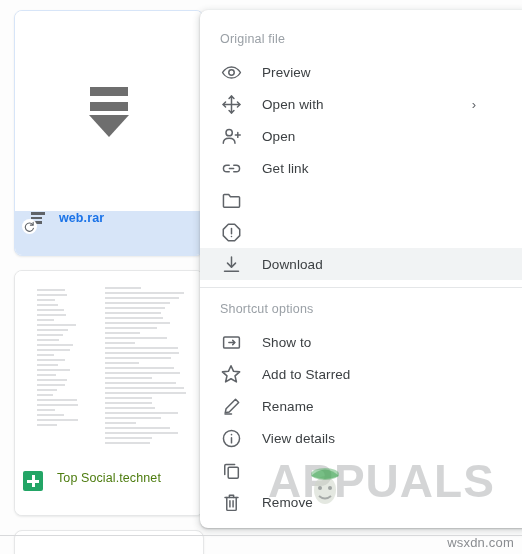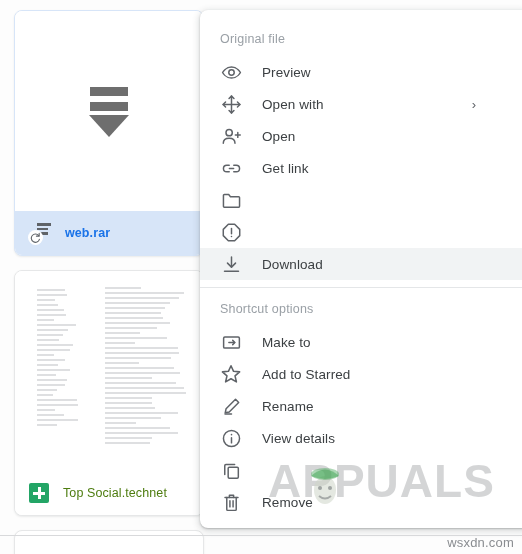--- a/index.html
+++ b/index.html
@@ -36,23 +36,22 @@
     height: 200px;
     background: #ffffff;
     display: flex;
     align-items: center;
     justify-content: center;
     overflow: hidden;
   }
   .card-footer {
     height: 44px;
     display: flex;
-    align-items: center;
     gap: 14px;
-    padding: 0 14px;
+    padding: 0 8px;
     background: #ffffff;
   }
   .card-footer.selected { background: #d7e5f8; }
   .file-card.selected { border-color: #d7e5f8; }
   .file-name {
     font-size: 12.5px;
     color: #4d7c0f;
     white-space: nowrap;
     overflow: hidden;
     letter-spacing: .1px;
@@ -375,21 +374,21 @@
       <div class="menu-divider"></div>
       <div class="menu-section-label">Shortcut options</div>
       <div class="menu-item">
         <span class="mi-icon">
           <svg width="21" height="21" viewBox="0 0 24 24" stroke="currentColor" fill="none" stroke-width="1.7" stroke-linecap="round" stroke-linejoin="round">
             <rect x="3" y="5.6" width="18" height="12.8" rx="1.4"></rect>
             <path d="M9 12h6.6"></path>
             <path d="M13.4 9.6 15.8 12l-2.4 2.4"></path>
           </svg>
         </span>
-        <span class="mi-label">Make to</span>
+        <span class="mi-label">Show to</span>
       </div>
       <div class="menu-item">
         <span class="mi-icon">
           <svg width="22" height="22" viewBox="0 0 24 24" stroke="currentColor" fill="none" stroke-width="1.7" stroke-linecap="round" stroke-linejoin="round">
             <path d="M12 3 14.8 9.1l6.6.6-5 4.4 1.5 6.5L12 17.2 6.1 20.6l1.5-6.5-5-4.4 6.6-.6z"></path>
           </svg>
         </span>
         <span class="mi-label">Add to Starred</span>
       </div>
       <div class="menu-item">

